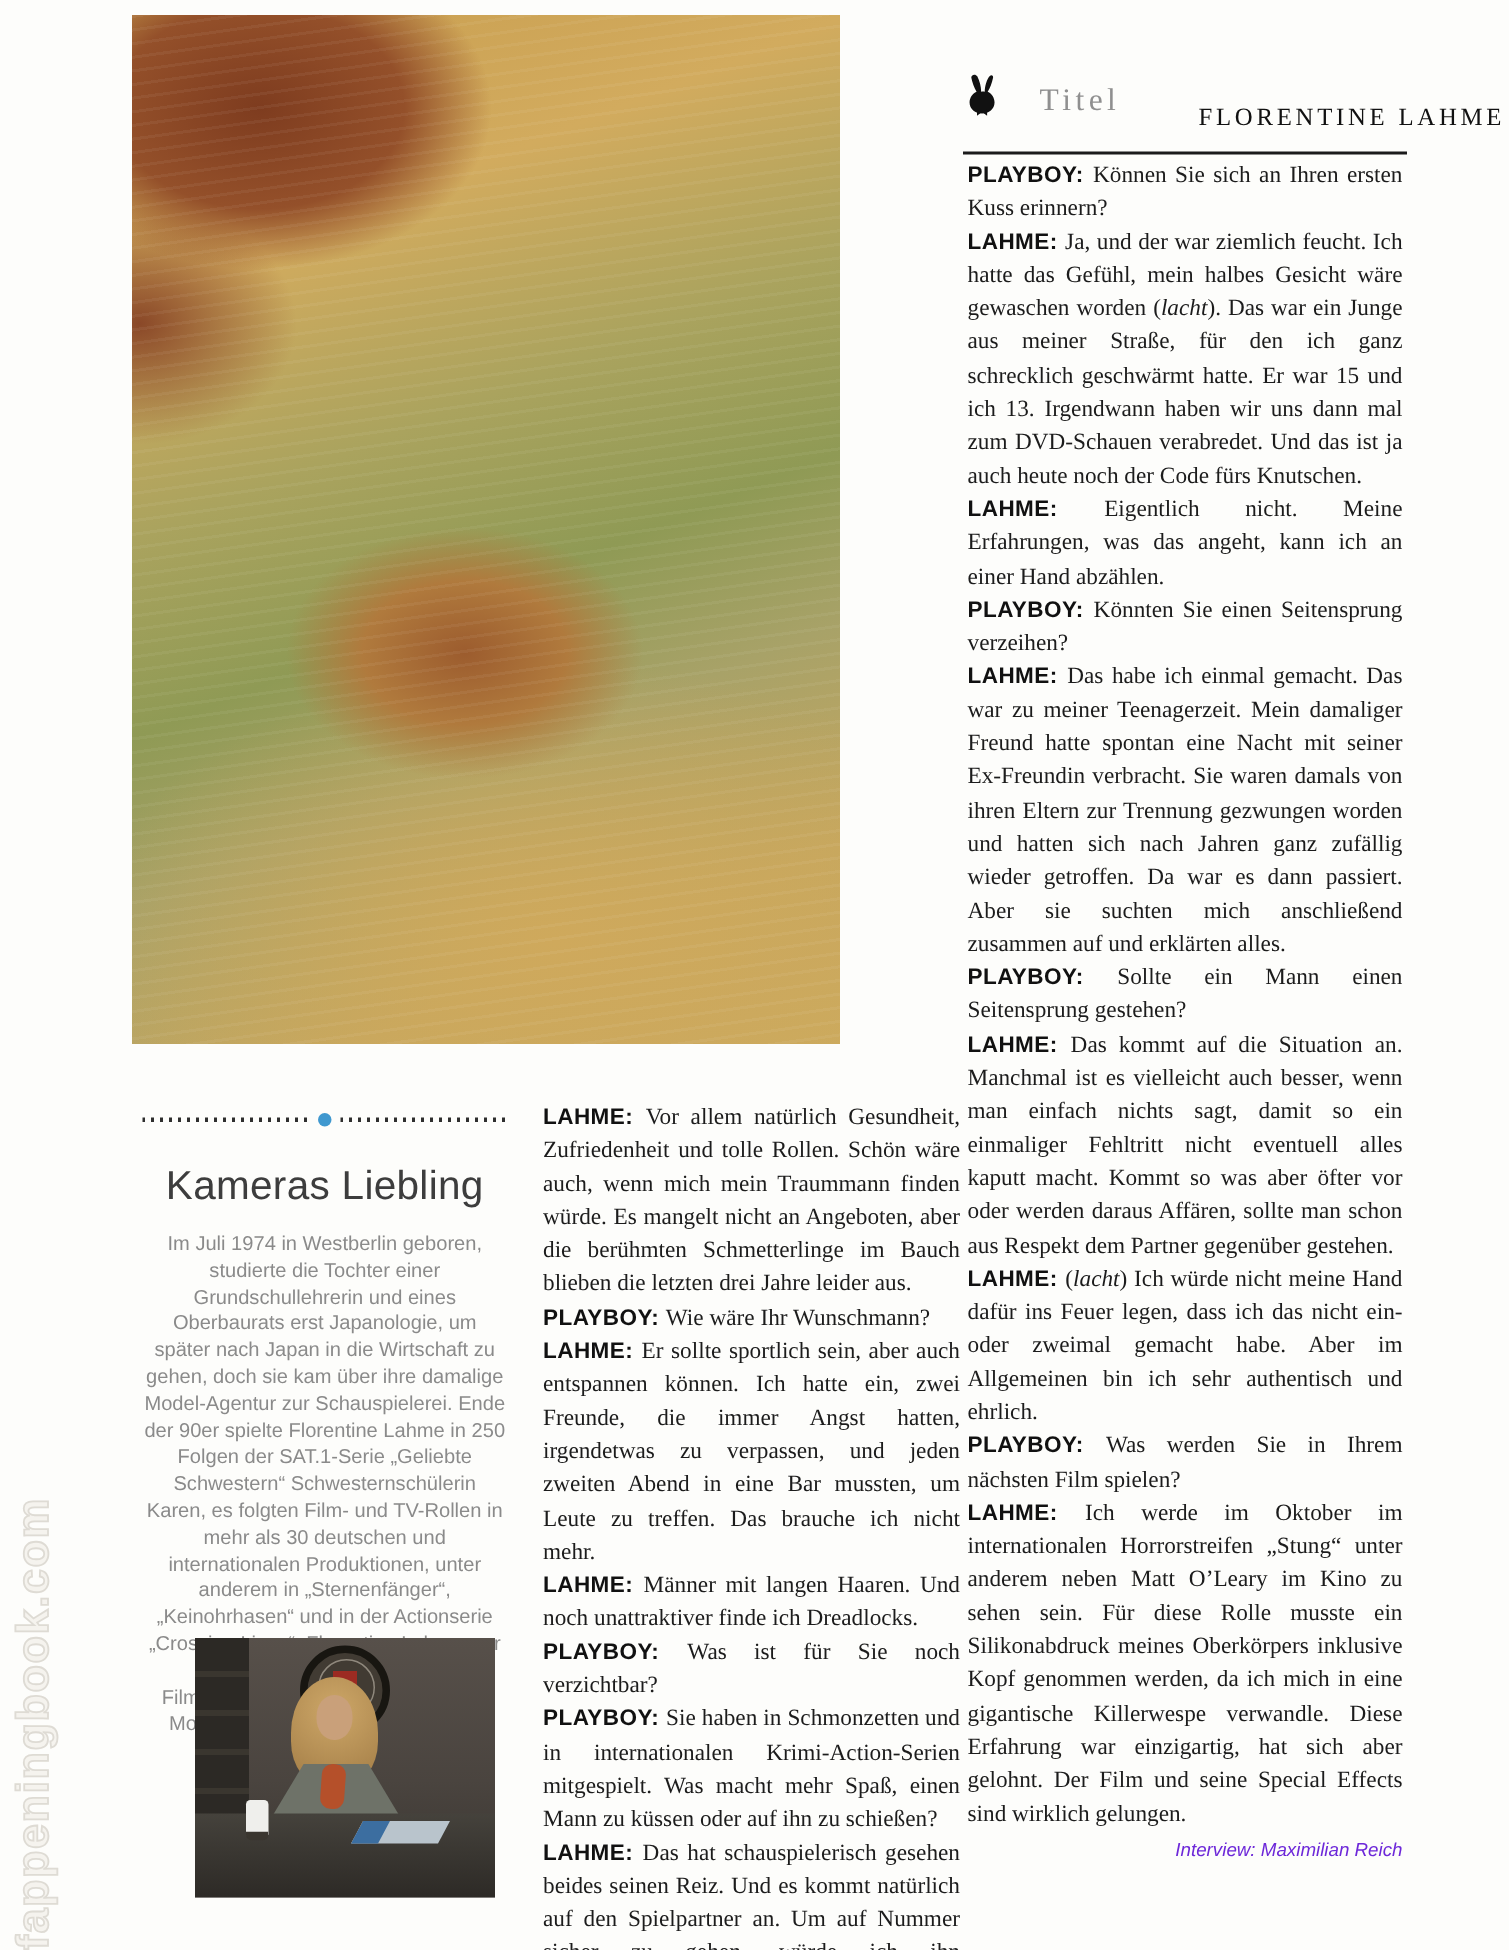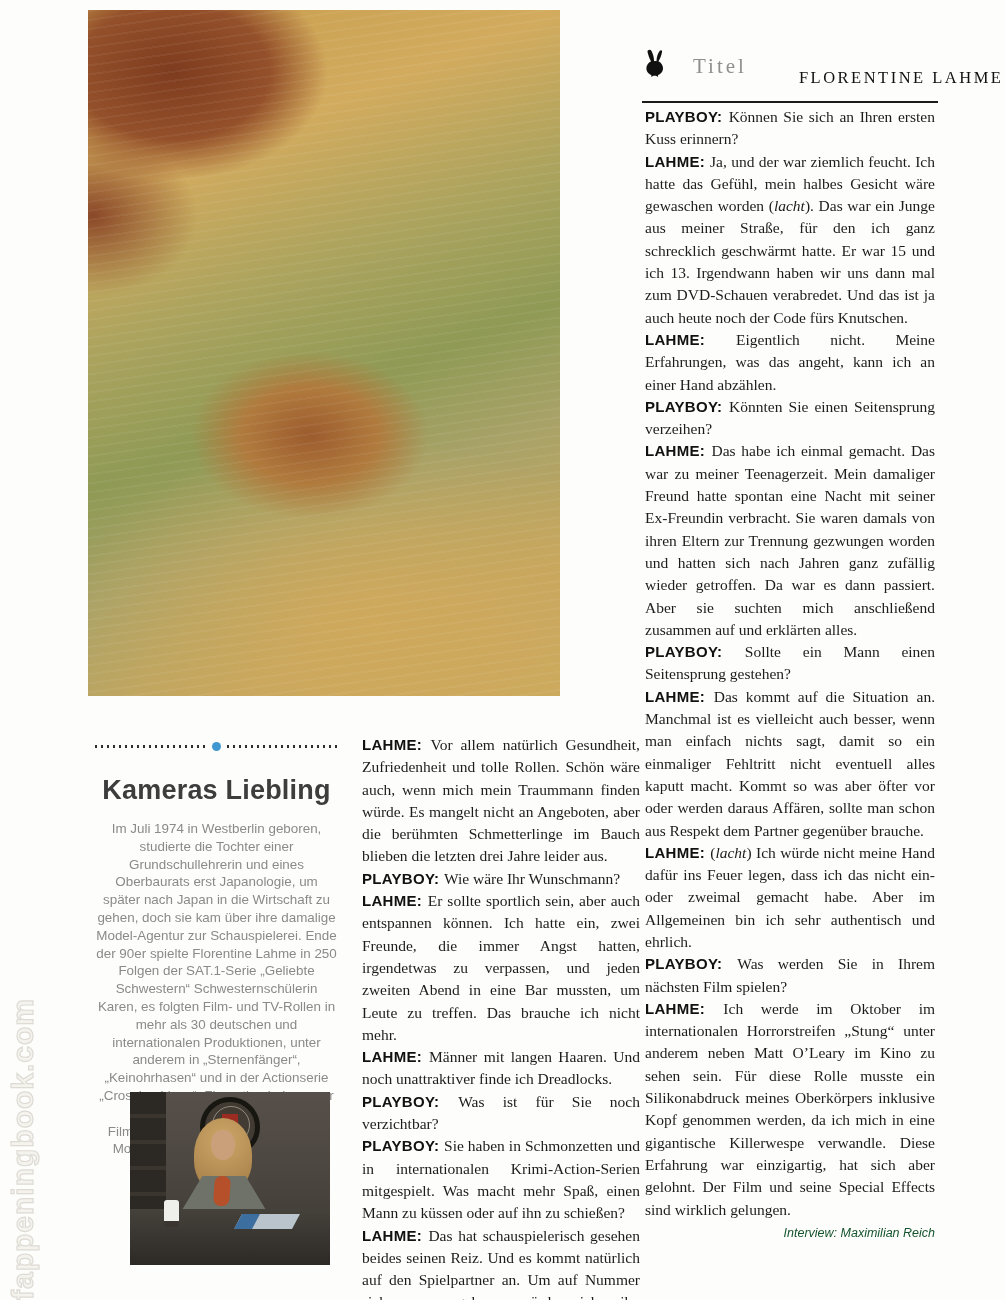--- a/index.html
+++ b/index.html
@@ -32,30 +32,30 @@
   .header .name{font-weight:normal;font-size:16.5px;letter-spacing:2.5px;color:#111;white-space:nowrap;margin-top:24px;}
 
   
   .col{position:absolute;color:#1c1c1c;}
   .col-right{left:645px;top:106px;width:290px;}
   .col-middle{left:362px;top:734px;width:278px;}
   .qa{margin:0;font-size:15.5px;line-height:22.3px;text-align:justify;hyphens:auto;}
   .speaker{font-family:"Liberation Sans", sans-serif;font-weight:bold;font-size:15px;
     letter-spacing:.3px;color:#111;}
   .credit{margin-top:4px;text-align:right;font-family:"Liberation Sans", sans-serif;
-    font-style:italic;font-size:12.5px;color:#14532d;}
+    font-style:italic;font-size:12.5px;color:#6d28d9;}
 
   
   .sidebar{position:absolute;left:95px;top:742px;width:243px;text-align:center;
     font-family:"Liberation Sans", sans-serif;}
   .dotrule{display:flex;align-items:center;gap:6px;}
   .dotrule .seg{flex:1;height:3px;
     background:repeating-linear-gradient(90deg,#2e2e2e 0 2px,transparent 2px 6px);}
   .dotrule .dot{width:9px;height:9px;border-radius:50%;background:#3f98cf;}
-  .sidebar h2{margin:24px 0 14px;font-size:27px;font-weight:bold;color:#3d3d3d;letter-spacing:.2px;}
+  .sidebar h2{margin:24px 0 14px;font-size:27px;font-weight:normal;color:#3d3d3d;letter-spacing:.2px;}
   .sidebar .bio{margin:0;font-size:13.4px;line-height:17.8px;color:#8a8a8a;}
 
   
   .inset-photo{position:absolute;left:130px;top:1092px;width:200px;height:173px;overflow:hidden;
     background:linear-gradient(180deg,#57504a 0%,#4a443f 55%,#38342f 100%);}
   .inset-photo .panel{position:absolute;left:0;top:0;width:36px;height:120px;
     background:repeating-linear-gradient(180deg,#2c2925 0 22px,#3a362f 22px 26px);}
   .inset-photo .emblem{position:absolute;left:70px;top:5px;width:50px;height:50px;border-radius:50%;
     border:5px solid #181611;background:#413b33;}
   .inset-photo .emblem .shield{position:absolute;left:17px;top:12px;width:16px;height:20px;background:#9c2b22;
@@ -108,21 +108,21 @@
       <p class="qa"><span class="speaker">LAHME: </span><span>Das hat schauspielerisch gesehen beides seinen Reiz. Und es kommt natürlich auf den Spielpartner an. Um auf Nummer sicher zu gehen, würde ich ihn wahrscheinlich eher erschießen ().</span></p>
     </div>
 
   <div class="col col-right">
   <p class="qa"><span class="speaker">PLAYBOY: </span><span>Können Sie sich an Ihren ersten Kuss erinnern?</span></p>
       <p class="qa"><span class="speaker">LAHME: </span><span>Ja, und der war ziemlich feucht. Ich hatte das Gefühl, mein halbes Gesicht wäre gewaschen worden (<i>lacht</i>). Das war ein Junge aus meiner Straße, für den ich ganz schrecklich geschwärmt hatte. Er war 15 und ich 13. Irgendwann haben wir uns dann mal zum DVD-Schauen verabredet. Und das ist ja auch heute noch der Code fürs Knutschen.</span></p>
       <p class="qa"><span class="speaker">LAHME: </span><span>Eigentlich nicht. Meine Erfahrungen, was das angeht, kann ich an einer Hand abzählen.</span></p>
       <p class="qa"><span class="speaker">PLAYBOY: </span><span>Könnten Sie einen Seitensprung verzeihen?</span></p>
       <p class="qa"><span class="speaker">LAHME: </span><span>Das habe ich einmal gemacht. Das war zu meiner Teenagerzeit. Mein damaliger Freund hatte spontan eine Nacht mit seiner Ex-Freundin verbracht. Sie waren damals von ihren Eltern zur Trennung gezwungen worden und hatten sich nach Jahren ganz zufällig wieder getroffen. Da war es dann passiert. Aber sie suchten mich anschließend zusammen auf und erklärten alles.</span></p>
       <p class="qa"><span class="speaker">PLAYBOY: </span><span>Sollte ein Mann einen Seitensprung gestehen?</span></p>
-      <p class="qa"><span class="speaker">LAHME: </span><span>Das kommt auf die Situation an. Manchmal ist es vielleicht auch besser, wenn man einfach nichts sagt, damit so ein einmaliger Fehltritt nicht eventuell alles kaputt macht. Kommt so was aber öfter vor oder werden daraus Affären, sollte man schon aus Respekt dem Partner gegenüber brauche.</span></p>
+      <p class="qa"><span class="speaker">LAHME: </span><span>Das kommt auf die Situation an. Manchmal ist es vielleicht auch besser, wenn man einfach nichts sagt, damit so ein einmaliger Fehltritt nicht eventuell alles kaputt macht. Kommt so was aber öfter vor oder werden daraus Affären, sollte man schon aus Respekt dem Partner gegenüber gestehen.</span></p>
       <p class="qa"><span class="speaker">LAHME: </span><span>(<i>lacht</i>) Ich würde nicht meine Hand dafür ins Feuer legen, dass ich das nicht ein- oder zweimal gemacht habe. Aber im Allgemeinen bin ich sehr authentisch und ehrlich.</span></p>
       <p class="qa"><span class="speaker">PLAYBOY: </span><span>Was werden Sie in Ihrem nächsten Film spielen?</span></p>
       <p class="qa"><span class="speaker">LAHME: </span><span>Ich werde im Oktober im internationalen Horrorstreifen „Stung“ unter anderem neben Matt O’Leary im Kino zu sehen sein. Für diese Rolle musste ein Silikonabdruck meines Oberkörpers inklusive Kopf genommen werden, da ich mich in eine gigantische Killerwespe verwandle. Diese Erfahrung war einzigartig, hat sich aber gelohnt. Der Film und seine Special Effects sind wirklich gelungen.</span></p>
     </div>
   <div class="col col-right" style="top:auto;bottom:60px;">
     <div class="credit">Interview: Maximilian Reich</div>
   </div>
 
   <div class="sidebar">
     <div class="dotrule">

